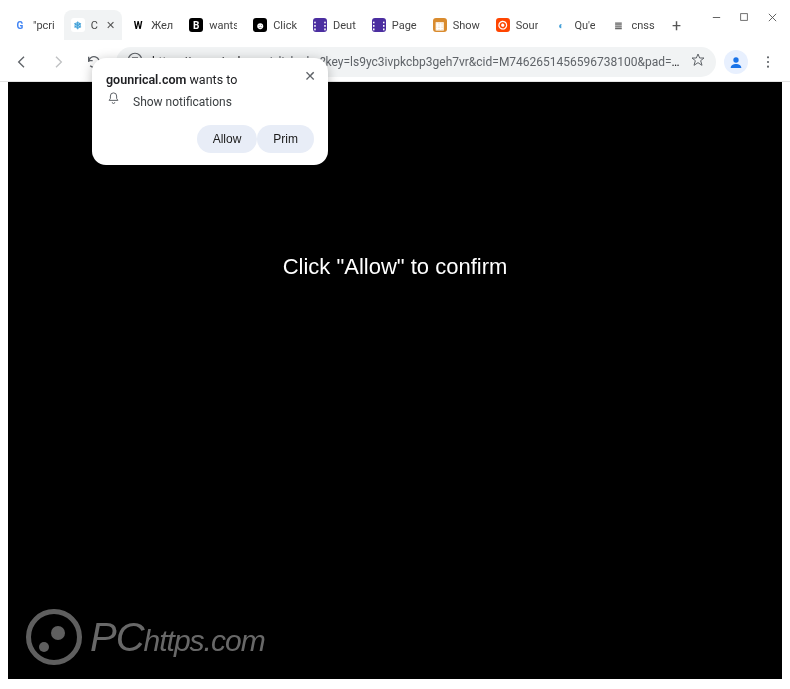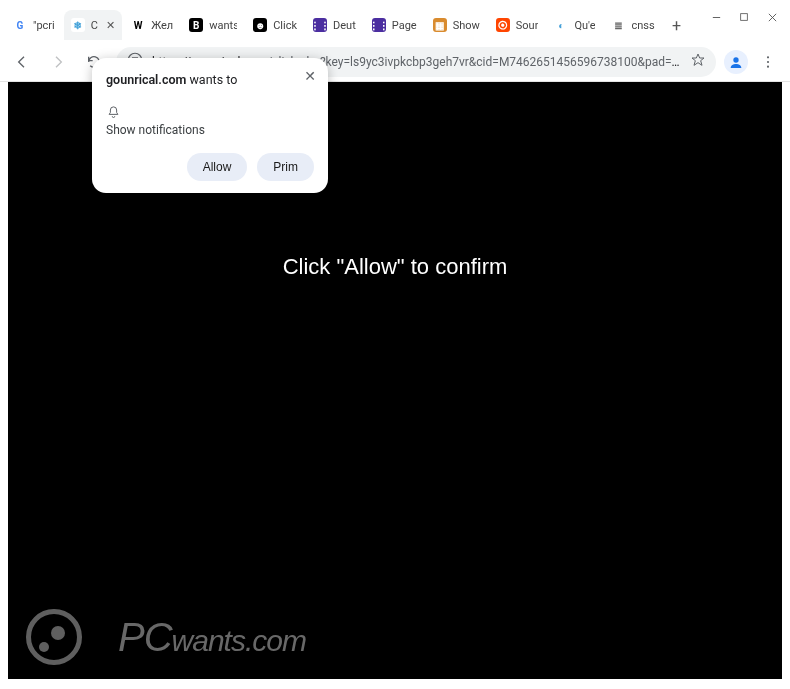--- a/index.html
+++ b/index.html
@@ -76,50 +76,50 @@
     position: absolute; top: 170px; left: 0; right: 0;
     text-align: center; color: #fff; font-size: 22px; line-height: 1.35;
     font-family: Arial, sans-serif;
   }
   
   .perm {
     position: absolute; top: 58px; left: 92px; width: 236px;
     background: #fff; border-radius: 14px; box-shadow: 0 2px 12px rgba(0,0,0,.25);
     padding: 14px 14px 12px 14px; z-index: 10;
   }
-  .perm .hdr { font-size: 12.5px; color: #202124; margin-bottom: 18px; }
+  .perm .hdr { font-size: 12.5px; color: #202124; margin-bottom: 4px; }
   .perm .hdr b { font-weight: 600; }
   .perm .close {
     position: absolute; top: 10px; right: 12px; color: #5f6368;
     font-size: 14px; cursor: pointer;
   }
   .perm .row {
-    display: flex; align-items: flex-start; gap: 0; font-size: 12px;
-    color: #3c4043; margin-bottom: 16px; flex-direction: column;
+    display: flex; align-items: flex-end; gap: 12px; font-size: 12px;
+    color: #3c4043; margin-bottom: 16px;
   }
   .perm .bell { color: #5f6368; }
-  .perm .btns { display: flex; gap: 10px; justify-content: flex-end; }
+  .perm .btns { display: flex; justify-content: flex-end; }
   .perm .btn {
     background: #e8edf7; border: none; border-radius: 16px;
     padding: 7px 16px; font-size: 12px; color: #1a1a1a; cursor: pointer;
   }
   
   .wm {
     position: absolute; left: 18px; bottom: 14px; display: flex;
     align-items: center; gap: 8px; opacity: .62; color: #d9d9d9;
     font-family: Arial, sans-serif;
   }
   .wm-logo {
     width: 56px; height: 56px; border: 5px solid #9a9a9a; border-radius: 50%;
     position: relative; display: flex; align-items: center; justify-content: center;
   }
   .wm-logo .dot1 { position:absolute; width:10px;height:10px;background:#9a9a9a;border-radius:50%; top:28px; left:8px;}
   .wm-logo .dot2 { position:absolute; width:14px;height:14px;background:#9a9a9a;border-radius:50%; top:12px; left:20px;}
   .wm-text { font-size: 40px; font-style: italic; letter-spacing: -1px; color:#a8a8a8; }
-  .wm-text .pc { font-weight: 300; margin-left: 28px; }
+  .wm-text .pc { font-weight: 300; }
   .wm-text .risk { font-size: 30px; }
 </style>
 </head>
 <body>
 
 <div class="titlebar"></div>
 
 <div class="win-controls">
   <div class="win-btn">
     <svg viewBox="0 0 12 12" width="11" height="11">
@@ -242,21 +242,21 @@
   <div class="msg">
     <div>Click "Allow" to confirm</div>
   </div>
 
   <div class="wm">
     <div class="wm-logo">
       <div class="dot1"></div>
         <div class="dot2"></div>
     </div>
     <div class="wm-text">
-      <span class="pc">PC</span><span class="risk">wants.com</span>
+      <span class="pc">PC</span><span class="risk">https.com</span>
     </div>
   </div>
 </div>
 
 <div class="perm">
   <div class="close">✕</div>
   <div class="hdr">
     <b>gounrical.com</b><span> wants to</span>
   </div>
   <div class="row">

